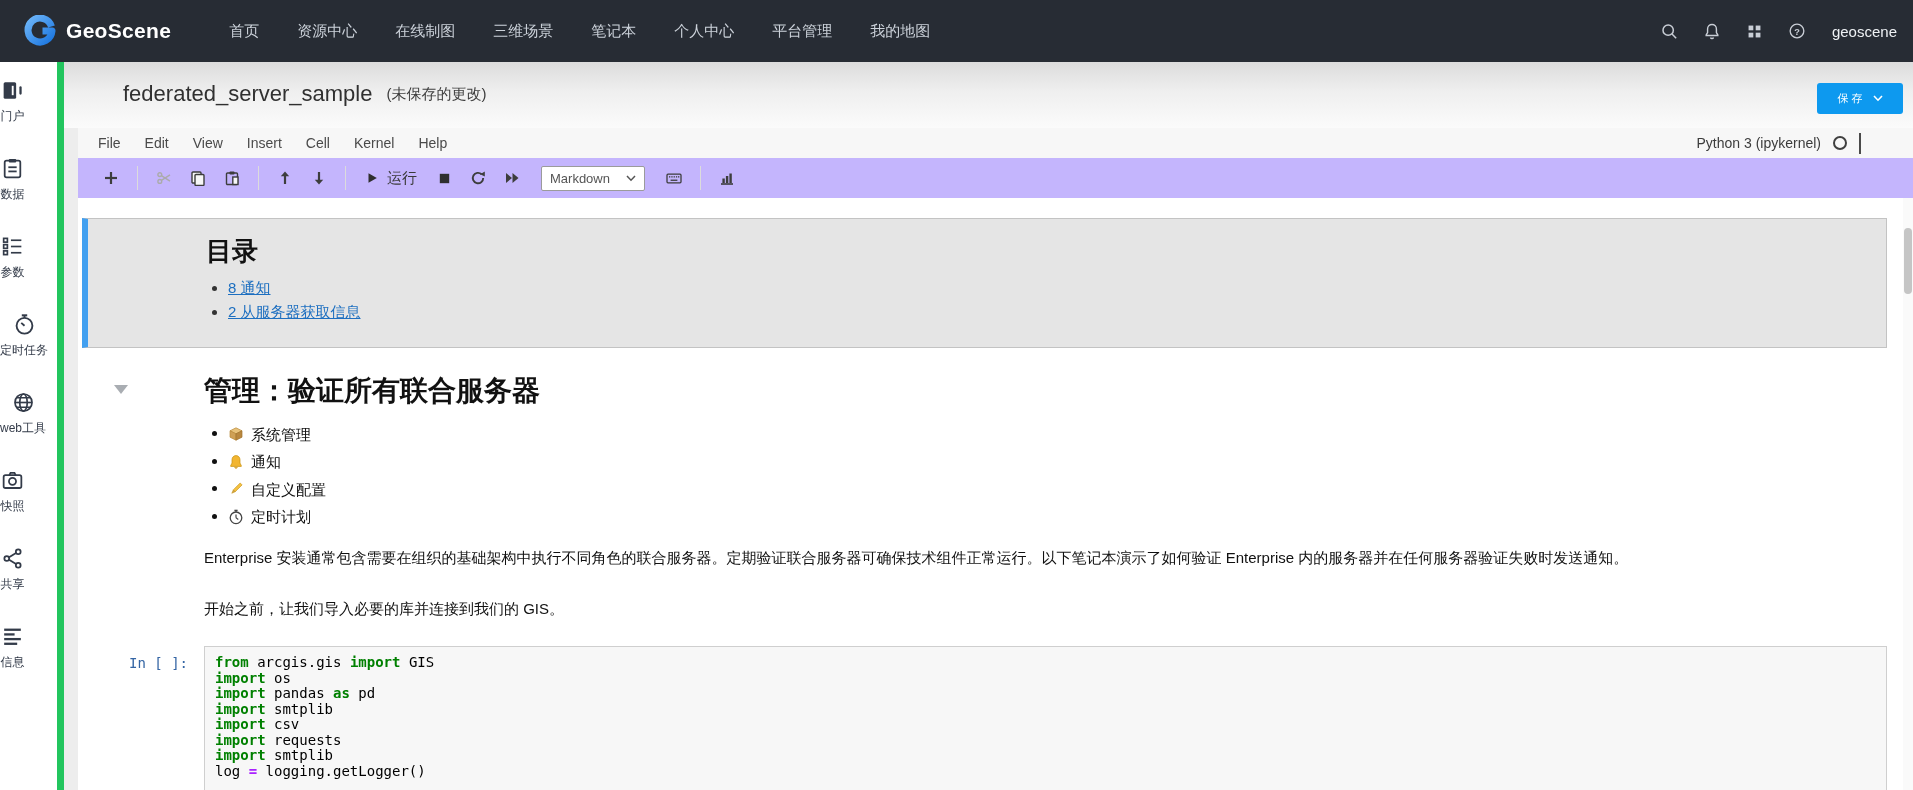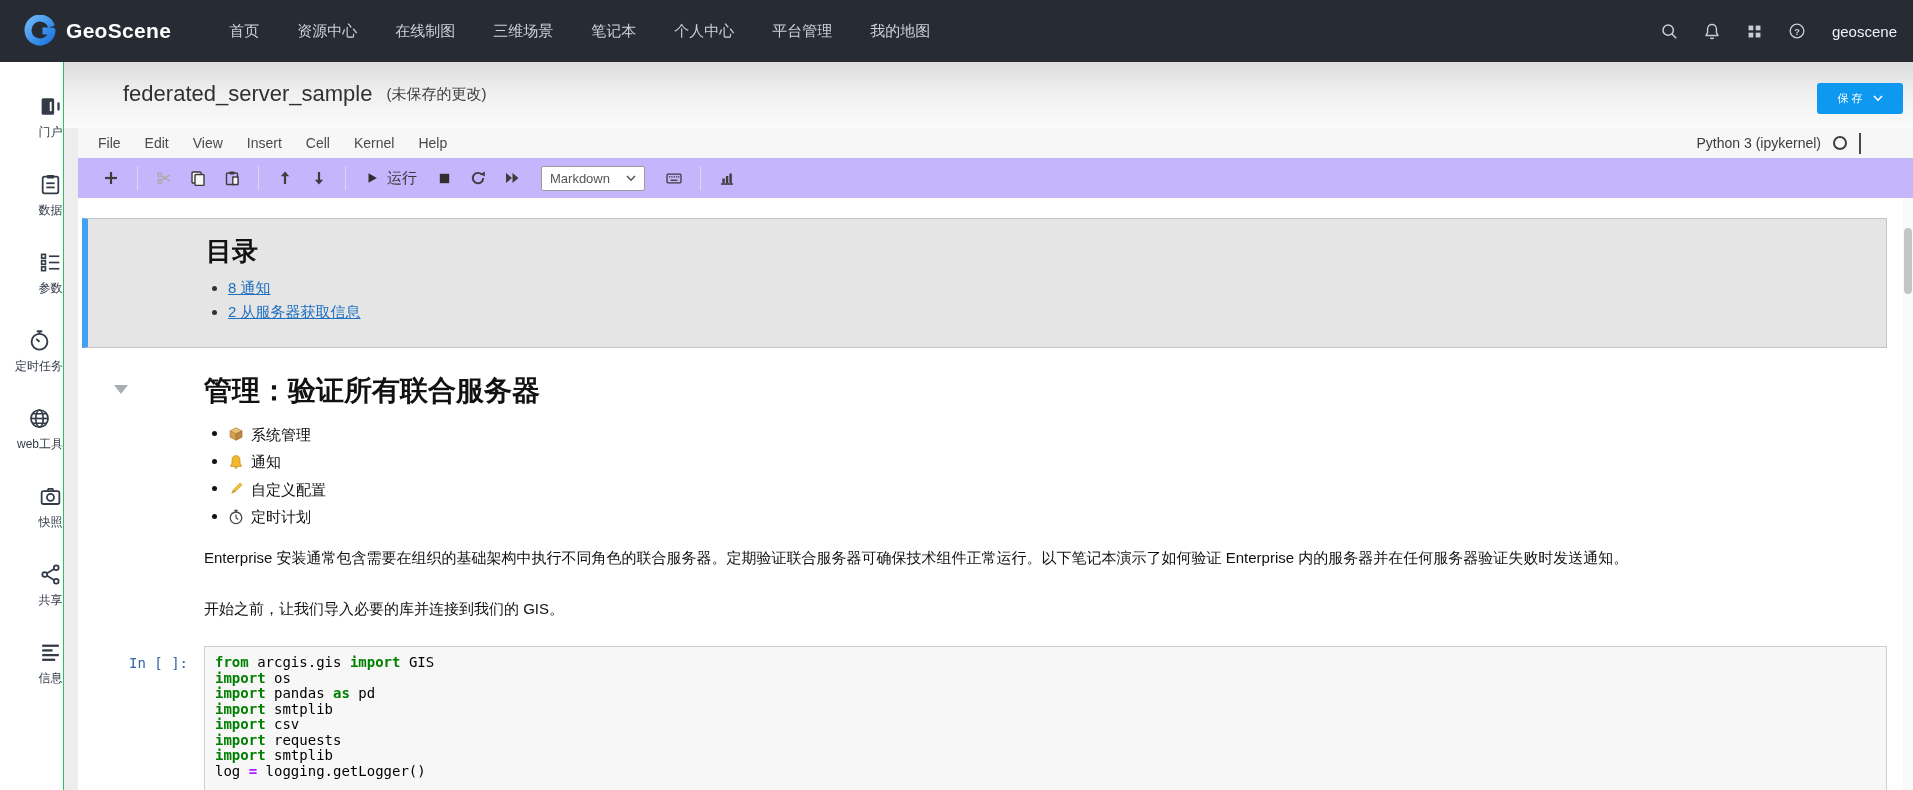--- a/index.html
+++ b/index.html
@@ -11,21 +11,21 @@
   .topbar { position:absolute; top:0; left:0; width:100%; height:62px; background:#272c34; display:flex; align-items:center; z-index:10; }
   .brand { display:flex; align-items:center; margin-left:24px; cursor:pointer; }
   .brand-name { color:#ffffff; font-size:21px; font-weight:600; margin-left:10px; letter-spacing:.3px; }
   .topnav { display:flex; margin-left:58px; gap:38px; align-items:center; }
   .topnav .nav-item { color:#ccd2da; font-size:15px; cursor:pointer; white-space:nowrap; }
   .topbar-right { margin-left:auto; display:flex; align-items:center; gap:23px; margin-right:16px; }
   .tb-icon { color:#c9ced6; cursor:pointer; display:flex; align-items:center; }
   .username { color:#eef1f4; font-size:15px; cursor:pointer; margin-left:2px; }
 
   
-  .sidebar { position:absolute; top:62px; left:0; width:64px; bottom:0; background:#ffffff; border-right:1px solid #22c55e; display:flex; flex-direction:column; align-items:flex-end; padding-top:32px; gap:31px; z-index:9; }
+  .sidebar { position:absolute; top:62px; left:0; width:64px; bottom:0; background:#ffffff; border-right:7px solid #22c55e; display:flex; flex-direction:column; align-items:flex-start; padding-top:16px; gap:31px; z-index:9; }
   .side-item { display:flex; flex-direction:column; align-items:center; gap:5px; color:#333b49; cursor:pointer; }
   .side-item svg { width:25px; height:25px; }
   .side-label { font-size:12px; color:#333b49; white-space:nowrap; }
 
   
   .main { position:absolute; left:64px; top:62px; right:0; bottom:0; background:#ededed; }
   .main-header { position:absolute; left:0; top:0; right:0; height:66px; background:linear-gradient(180deg,#dcdcdc 0%,#efefef 45%,#fbfbfb 100%); }
   .doc-title-row { position:absolute; left:35px; top:19px; display:flex; align-items:center;margin-left:24px; }
   .doc-title { font-size:22px; color:#303030; }
   .unsaved { font-size:15px; color:#3d3d3d; margin-left:14px; }

